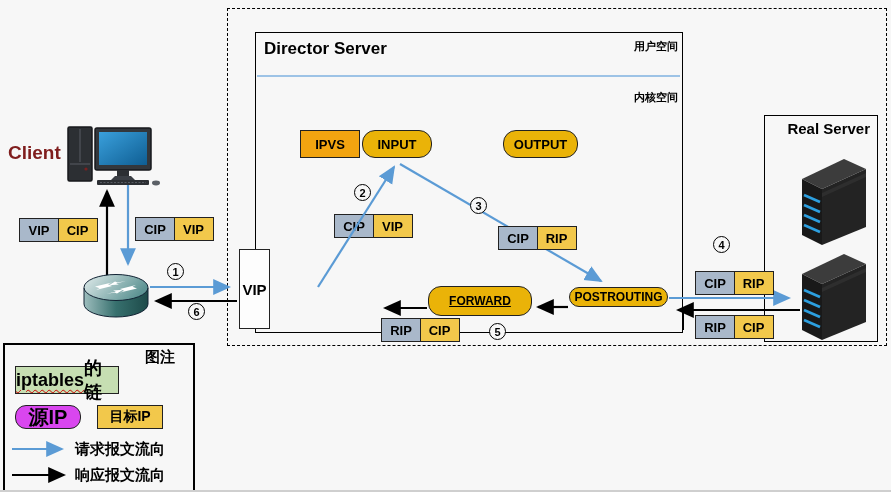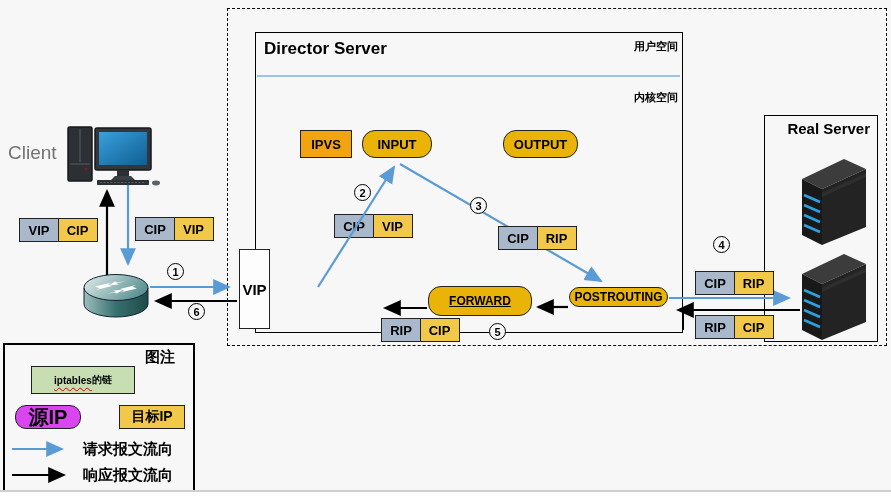--- a/index.html
+++ b/index.html
@@ -38,27 +38,27 @@
   
   .stepnum{width:17px;height:17px;border:1.5px solid #000;border-radius:50%;background:#f7f7f7;
            display:flex;align-items:center;justify-content:center;font-size:11px;font-weight:bold;
            color:#000;z-index:6;box-sizing:border-box;}
 
   
   .legend-box{border:2px solid #000;background:transparent;z-index:2;}
   .legend-title{font-size:15px;font-weight:600;color:#000;}
   .swatch{position:absolute;display:flex;align-items:center;justify-content:center;
           border:1.5px solid #222;font-weight:bold;color:#000;box-sizing:border-box;z-index:4;}
-  .swatch.green{background:#c6deb2;font-size:10px;margin-left:16px;}
+  .swatch.green{background:#c6deb2;font-size:18px;}
   .swatch.gray{background:#d946ef;font-size:20px;border-radius:11px;}
   .swatch.yellow{background:#f2c84b;font-size:14px;}
   .wavy{text-decoration:underline wavy #c00 1px;text-underline-offset:3px;font-weight:bold;}
-  .flow-label{font-size:15px;font-weight:bold;color:#000;white-space:nowrap;margin-left:8px;}
-
-  .client-label{font-size:19px;font-weight:normal;color:#737373;}
+  .flow-label{font-size:15px;font-weight:bold;color:#000;white-space:nowrap;}
+
+  .client-label{font-size:19px;font-weight:bold;color:#7f1d1d;}
   .rs-title{font-size:15px;font-weight:bold;color:#000;text-align:right;}
 
   svg.wires{position:absolute;left:0;top:0;z-index:3;pointer-events:none;}
   svg.wires-top{position:absolute;left:0;top:0;z-index:6;pointer-events:none;}
   .bottom-rule{left:0;top:490px;width:891px;height:2px;background:#cfcfcf;z-index:7;}
   .bottom-white{left:0;top:492px;width:891px;height:4px;background:#fff;z-index:7;}
 </style>
 </head>
 <body>
 
@@ -97,21 +97,21 @@
     <line x1="12" y1="475" x2="64" y2="475" stroke="#000" stroke-width="2.2" marker-end="url(#ak)"></line>
   </svg>
 
   <div class="abs title-big" style="left:264px;top:39px;">Director Server</div>
   <div class="abs space-label" style="left:560px;top:39px;width:118px;">用户空间</div>
   <div class="abs divider-blue" style="left:257px;top:75px;width:423px;"></div>
   <div class="abs space-label" style="left:560px;top:90px;width:118px;">内核空间</div>
   <div class="abs client-label" style="left:8px;top:142px;">Client</div>
   <div class="abs rs-title" style="left:770px;top:120px;width:100px;">Real Server</div>
 
-  <div class="abs node orange fs13" style="left:300px;top:130px;width:52px;height:28px;">IPVS</div>
+  <div class="abs node orange fs13" style="left:300px;top:130px;width:60px;height:28px;">IPVS</div>
   <div class="abs node green fs13" style="left:362px;top:130px;width:70px;height:28px;">INPUT</div>
   <div class="abs node green fs13" style="left:503px;top:130px;width:75px;height:28px;">OUTPUT</div>
   <div class="abs node green fs12" style="left:428px;top:286px;width:104px;height:30px;text-decoration:underline;">FORWARD</div>
   <div class="abs node green fs12" style="left:569px;top:287px;width:99px;height:20px;">POSTROUTING</div>
 
   <div class="abs node white" style="left:239px;top:249px;width:31px;height:80px;">
     <span class="vip-vert">VIP</span>
   </div>
 
   <div class="abs pair" style="left:19px;top:218px;">
@@ -210,21 +210,21 @@
     <line x1="8" y1="62" x2="24" y2="69" stroke="#2da0e0" stroke-width="2.6"></line>
     <line x1="8" y1="72" x2="24" y2="79" stroke="#2da0e0" stroke-width="2.6"></line>
   </svg>
 
   <div class="abs legend-title" style="left:145px;top:348px;">图注</div>
   <div class="abs swatch green" style="left:15px;top:366px;width:104px;height:28px;">
     <span class="wavy">iptables</span>
       <span>的链</span>
   </div>
   <div class="abs swatch gray" style="left:15px;top:405px;width:66px;height:24px;">源IP</div>
-  <div class="abs swatch yellow" style="left:97px;top:405px;width:66px;height:24px;margin-left:22px;">目标IP</div>
+  <div class="abs swatch yellow" style="left:97px;top:405px;width:66px;height:24px;">目标IP</div>
   <div class="abs flow-label" style="left:75px;top:440px;">请求报文流向</div>
   <div class="abs flow-label" style="left:75px;top:466px;">响应报文流向</div>
 
   <svg class="wires-top" width="891" height="496" viewBox="0 0 891 496">
     <defs>
       <marker id="ab2" viewBox="0 0 10 8" refX="8" refY="4" markerWidth="9" markerHeight="8" orient="auto">
         <path d="M0,0 L9,4 L0,8 z" fill="#5b9bd5"></path>
       </marker>
     </defs>
     <line x1="318" y1="287" x2="394" y2="167" stroke="#5b9bd5" stroke-width="2.2" marker-end="url(#ab2)"></line>

